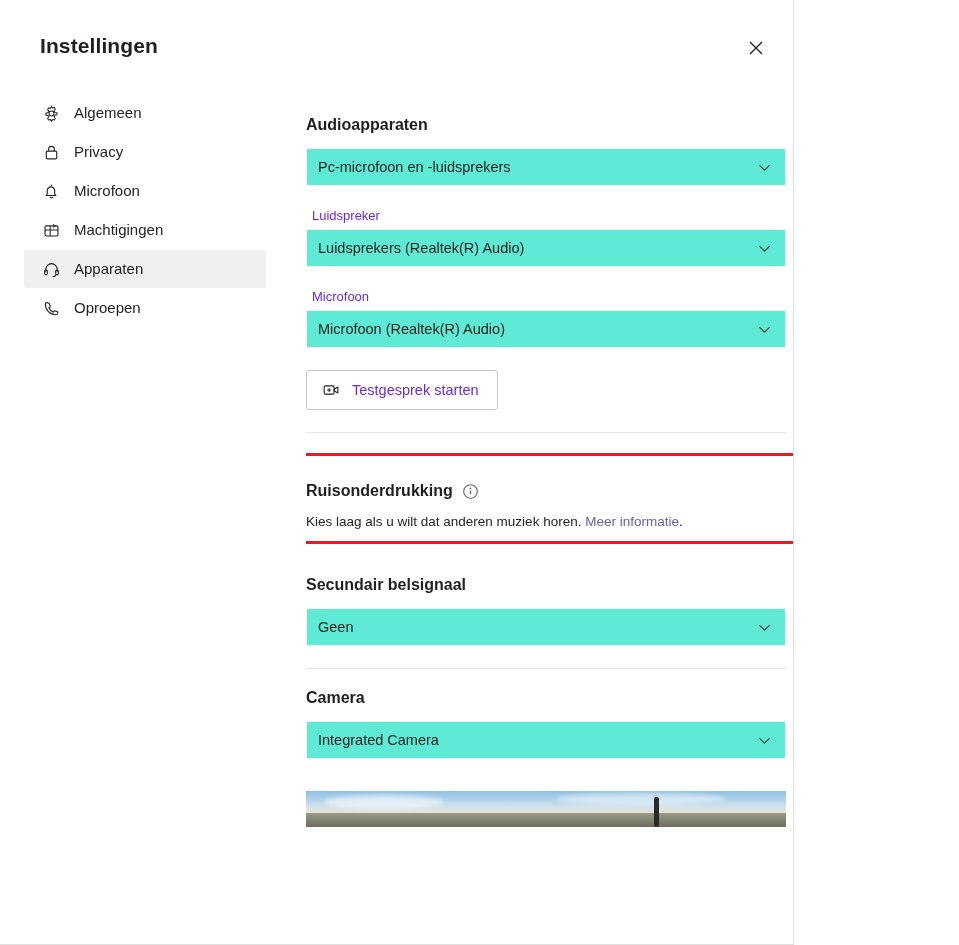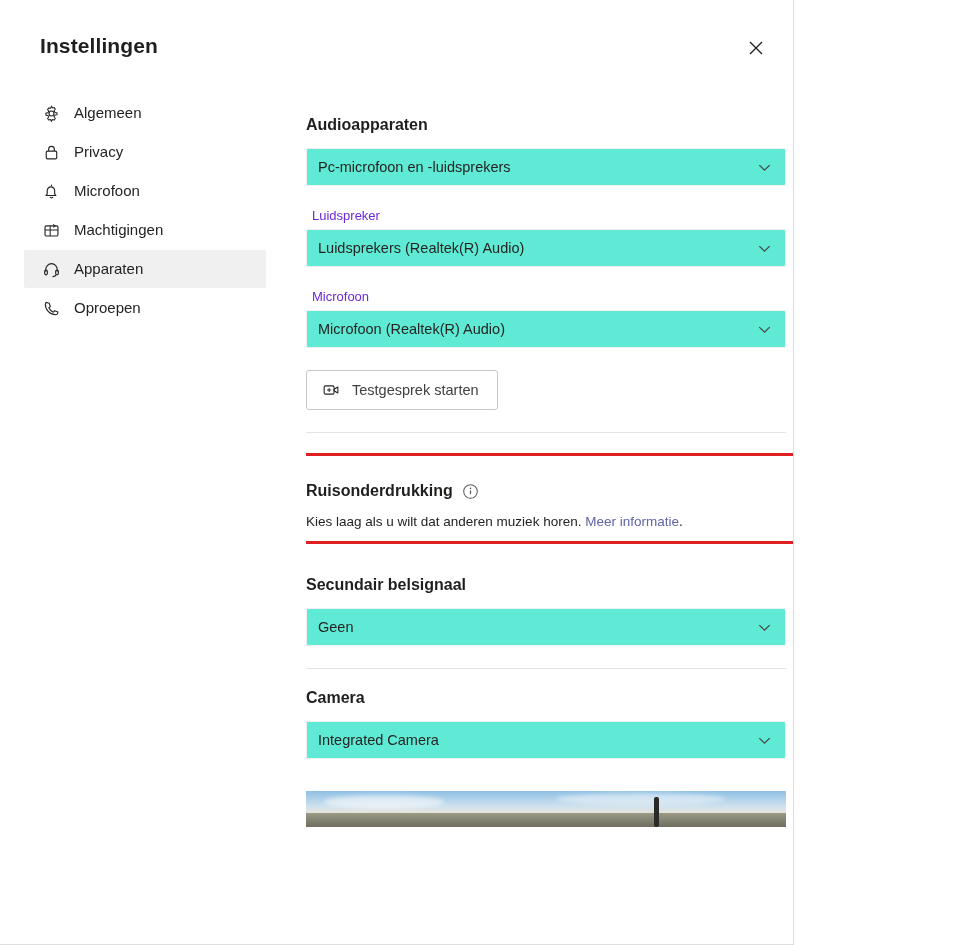--- a/index.html
+++ b/index.html
@@ -158,21 +158,21 @@
   .test-btn {
     margin-left: 24px;
     height: 40px;
     display: inline-flex;
     align-items: center;
     padding: 0 18px 0 14px;
     border: 1px solid #c8c6c4;
     border-radius: 3px;
     background: #ffffff;
     font-size: 14.5px;
-    color: #404040;
+    color: #6d28d9;
     cursor: pointer;
     font-family: "Liberation Sans", sans-serif;
   }
   .test-btn .ico {
     width: 20px;
     height: 20px;
     margin-right: 11px;
     display: inline-flex;
     align-items: center;
     justify-content: center;

